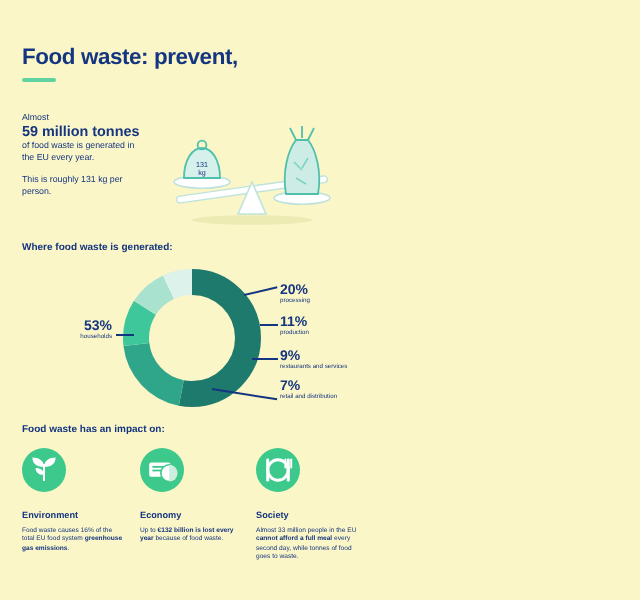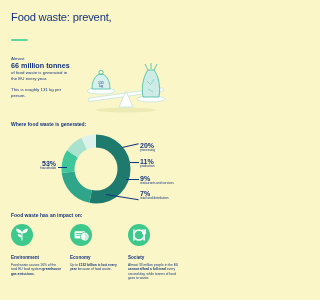--- a/index.html
+++ b/index.html
@@ -8,22 +8,22 @@
     background:#fbf6c8;
     font-family:"Liberation Sans", sans-serif;
     color:#14357f;
     overflow:hidden;
     position:relative;
   }
   .page{width:181px;height:300px;position:relative;box-sizing:border-box;}
 
   
   .title{
-    position:absolute;left:11px;top:11px;width:150px;
-    font-size:11.2px;line-height:12.4px;font-weight:normal;
+    position:absolute;left:11px;top:23px;width:150px;
+    font-size:11.2px;line-height:12.4px;font-weight:bold;
     color:#14357f;letter-spacing:-0.2px;
   }
   .title-rule{
     position:absolute;left:11px;top:39px;width:17px;height:2.2px;
     background:#5fd3a0;border-radius:1px;
   }
 
   
   .intro{
     position:absolute;left:11px;top:56px;width:60px;
@@ -76,21 +76,21 @@
 <div class="page">
 
   <div class="title">
     <div>Food waste: prevent,</div>
   </div>
   <div class="title-rule"></div>
 
   <div class="intro">
     <p>
       <span class="lead">Almost</span><br>
-      <span class="big">66 million tonnes</span><br>
+      <span class="big">59 million tonnes</span><br>
       <span>of food waste is generated in the EU every year.</span>
     </p>
     <p>This is roughly 131 kg per person.</p>
   </div>
 
   <div class="scale-wrap">
     <svg width="100" height="60" viewBox="0 0 100 60">
 
       <ellipse cx="50" cy="55" rx="30" ry="2.4" fill="#ecebb4"></ellipse>
 

